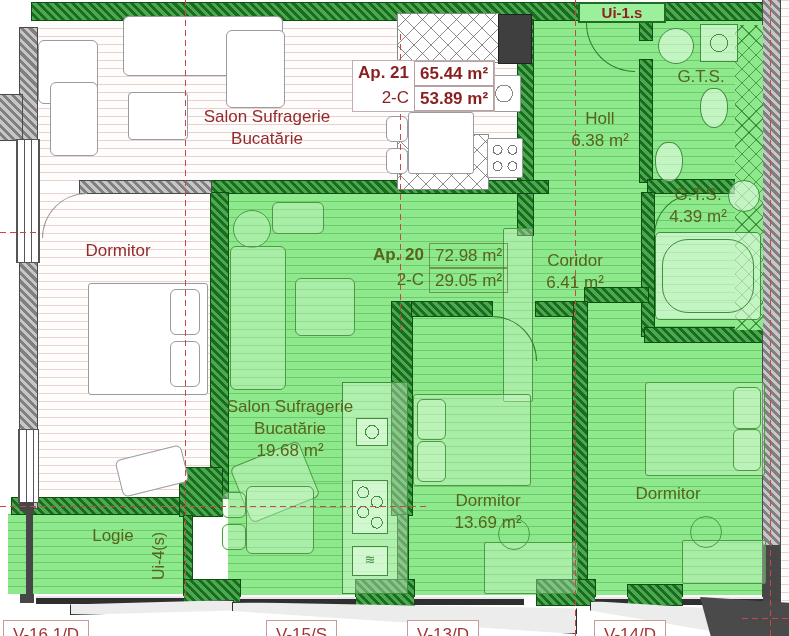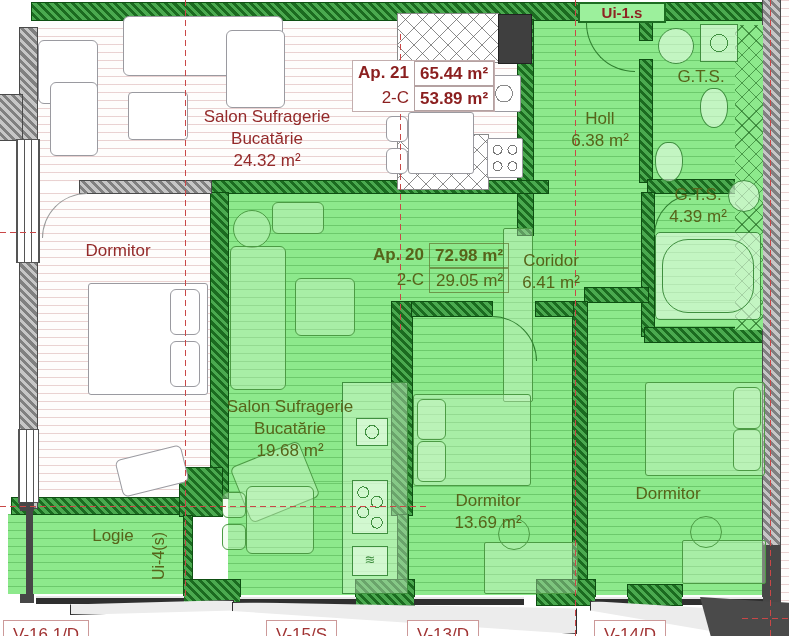--- a/index.html
+++ b/index.html
@@ -200,45 +200,44 @@
   <div class="axis-h" style="left:742px;top:618px;width:47px;"></div>
 
   <div class="infobox box21" style="left:352px;top:60px;">
     <div class="ib l">Ap. 21</div>
     <div class="ib r">65.44 m²</div>
     <div class="ib l" style="font-weight:400;">2-C</div>
     <div class="ib r">53.89 m²</div>
   </div>
   <div class="infobox box20" style="left:368px;top:243px;">
     <div class="ib l">Ap. 20</div>
-    <div class="ib r" style="font-weight:700;">72.98 m²</div>
+    <div class="ib r" style="font-weight:400;">72.98 m²</div>
     <div class="ib l" style="font-weight:400;">2-C</div>
     <div class="ib r" style="font-weight:400;">29.05 m²</div>
   </div>
 
   <div class="lbl red" style="left:186px;top:106px;width:162px;">
     <span class="ln">Salon Sufragerie</span>
     <span class="ln">Bucatărie</span>
-    <span class="ln">24.32 m²</span>
   </div>
   <div class="lbl red" style="left:57px;top:240px;width:122px;">
     <span class="ln">Dormitor</span>
   </div>
   <div class="lbl olive" style="left:645px;top:66px;width:112px;">
     <span class="ln">G.T.S.</span>
   </div>
   <div class="lbl olive" style="left:550px;top:108px;width:100px;">
     <span class="ln">Holl</span>
     <span class="ln">6.38 m²</span>
   </div>
   <div class="lbl olive" style="left:640px;top:184px;width:116px;">
     <span class="ln">G.T.S.</span>
     <span class="ln">4.39 m²</span>
   </div>
-  <div class="lbl olive" style="left:502px;top:250px;width:98px;">
+  <div class="lbl olive" style="left:526px;top:250px;width:98px;">
     <span class="ln">Coridor</span>
     <span class="ln">6.41 m²</span>
   </div>
   <div class="lbl olive" style="left:206px;top:396px;width:168px;">
     <span class="ln">Salon Sufragerie</span>
     <span class="ln">Bucatărie</span>
     <span class="ln">19.68 m²</span>
   </div>
   <div class="lbl olive" style="left:424px;top:490px;width:128px;">
     <span class="ln">Dormitor</span>

